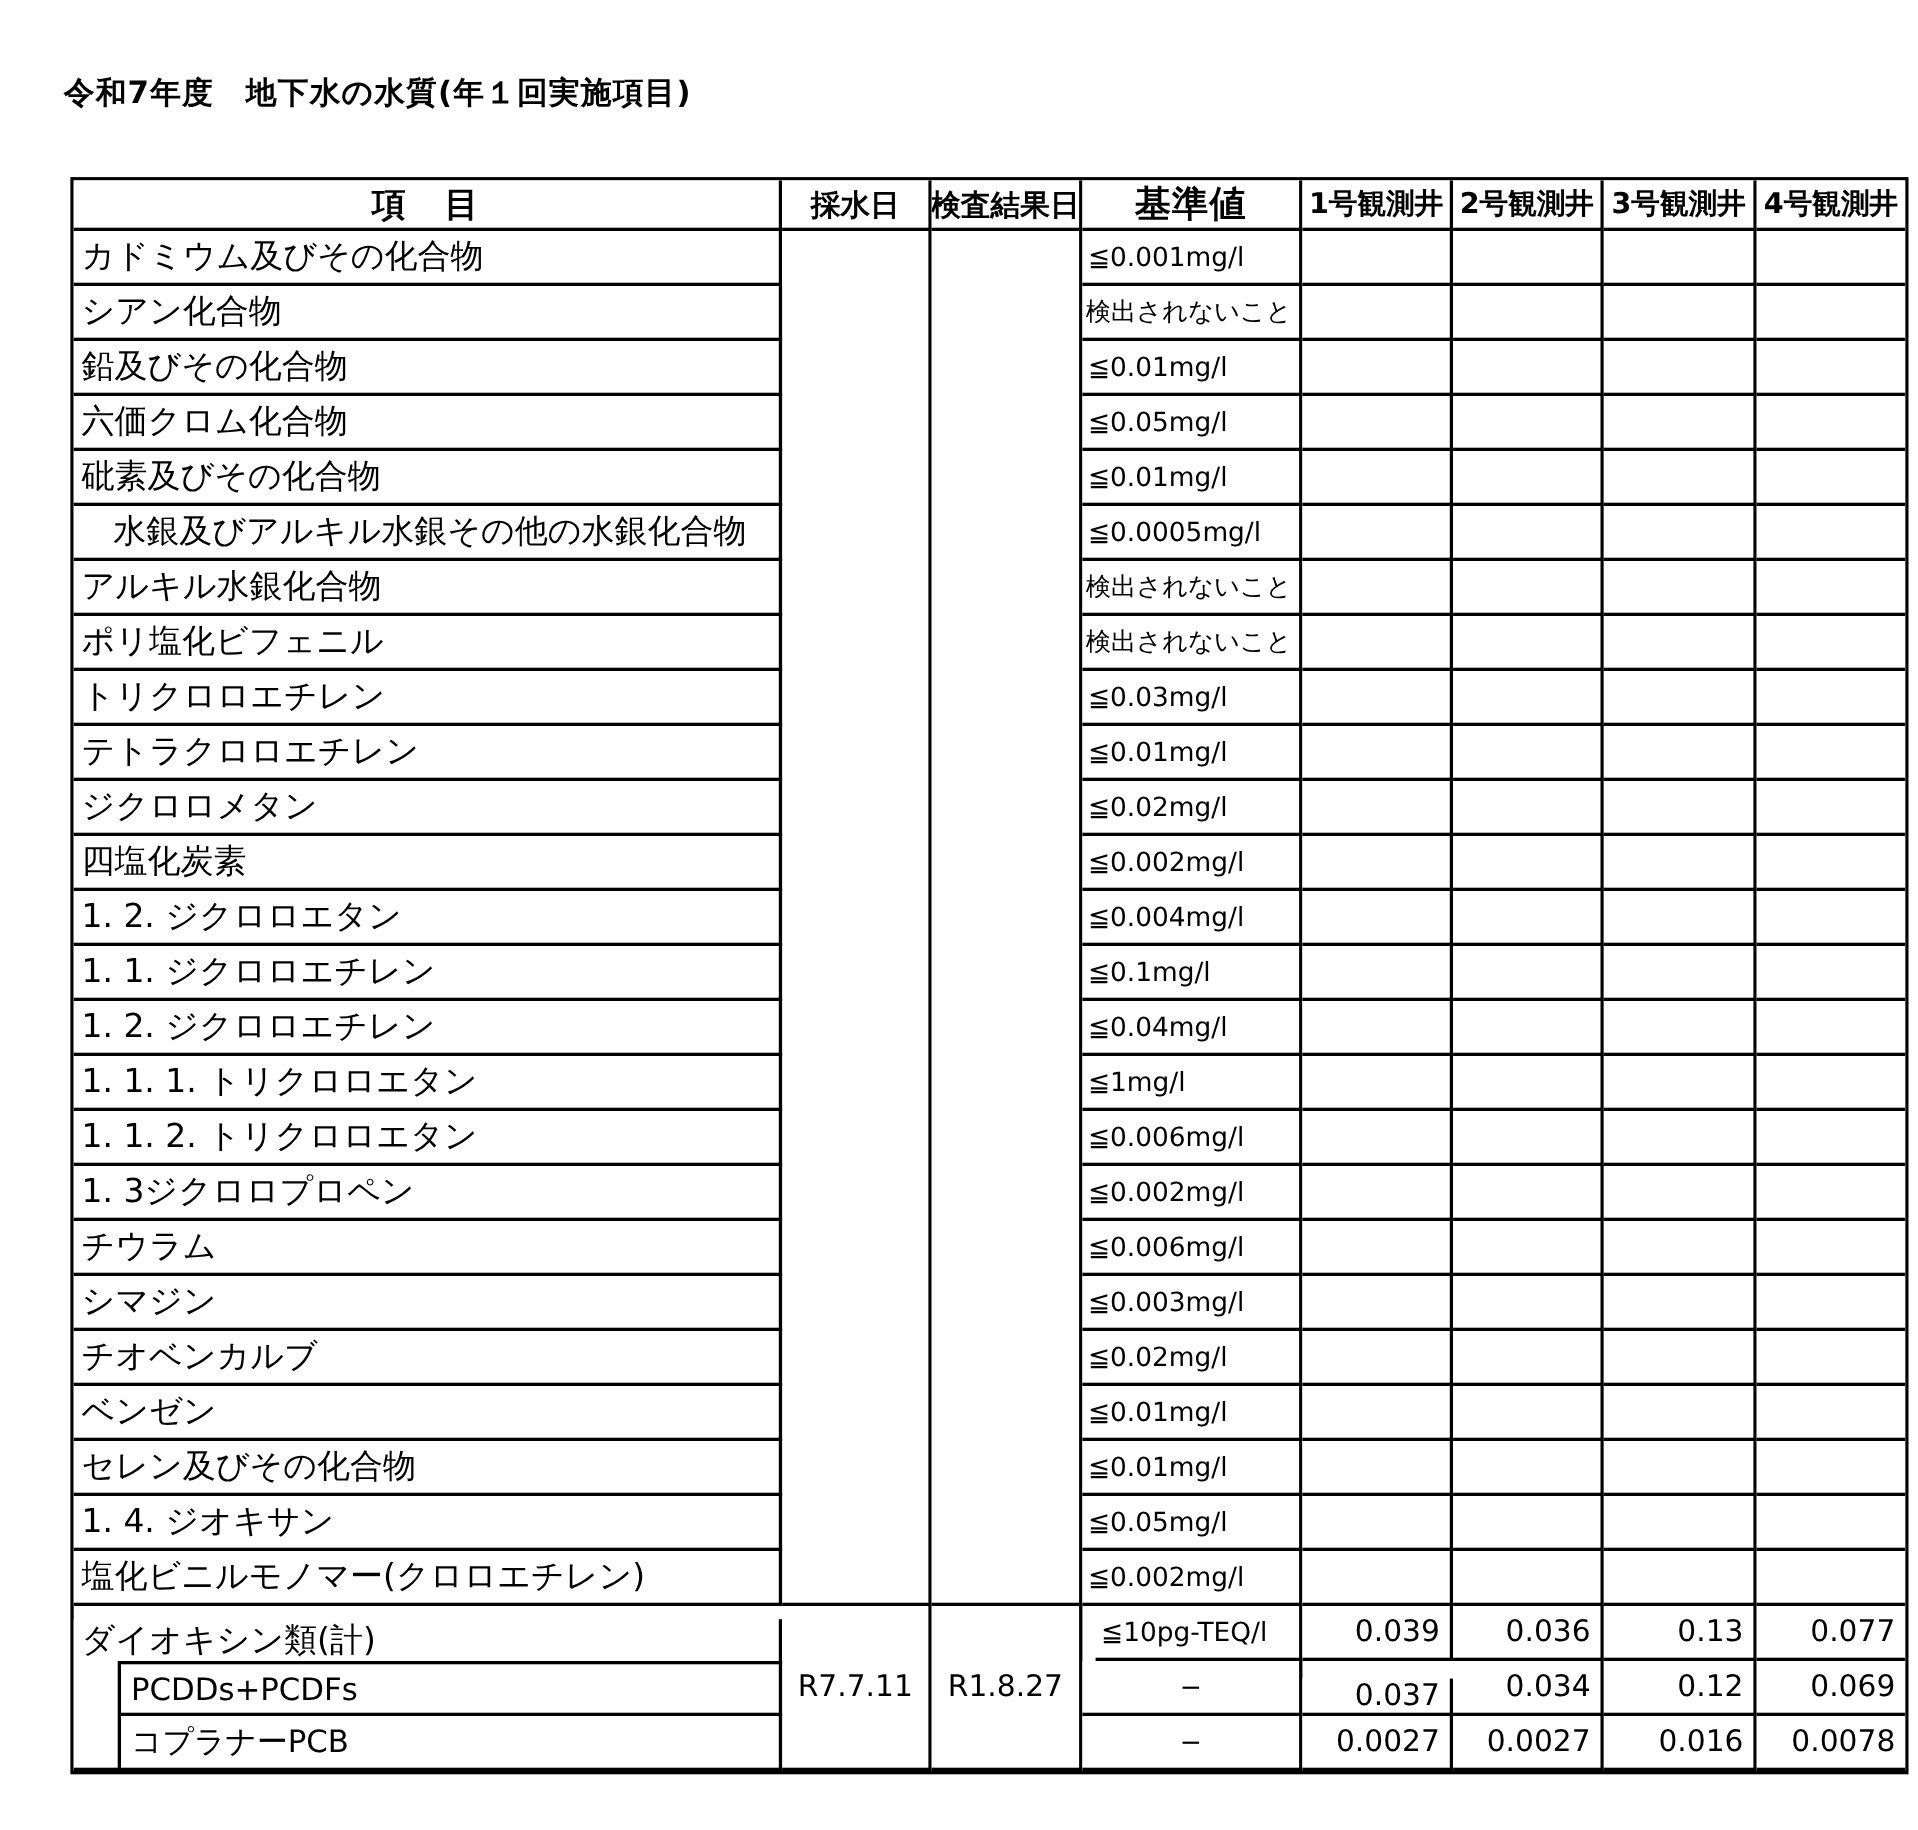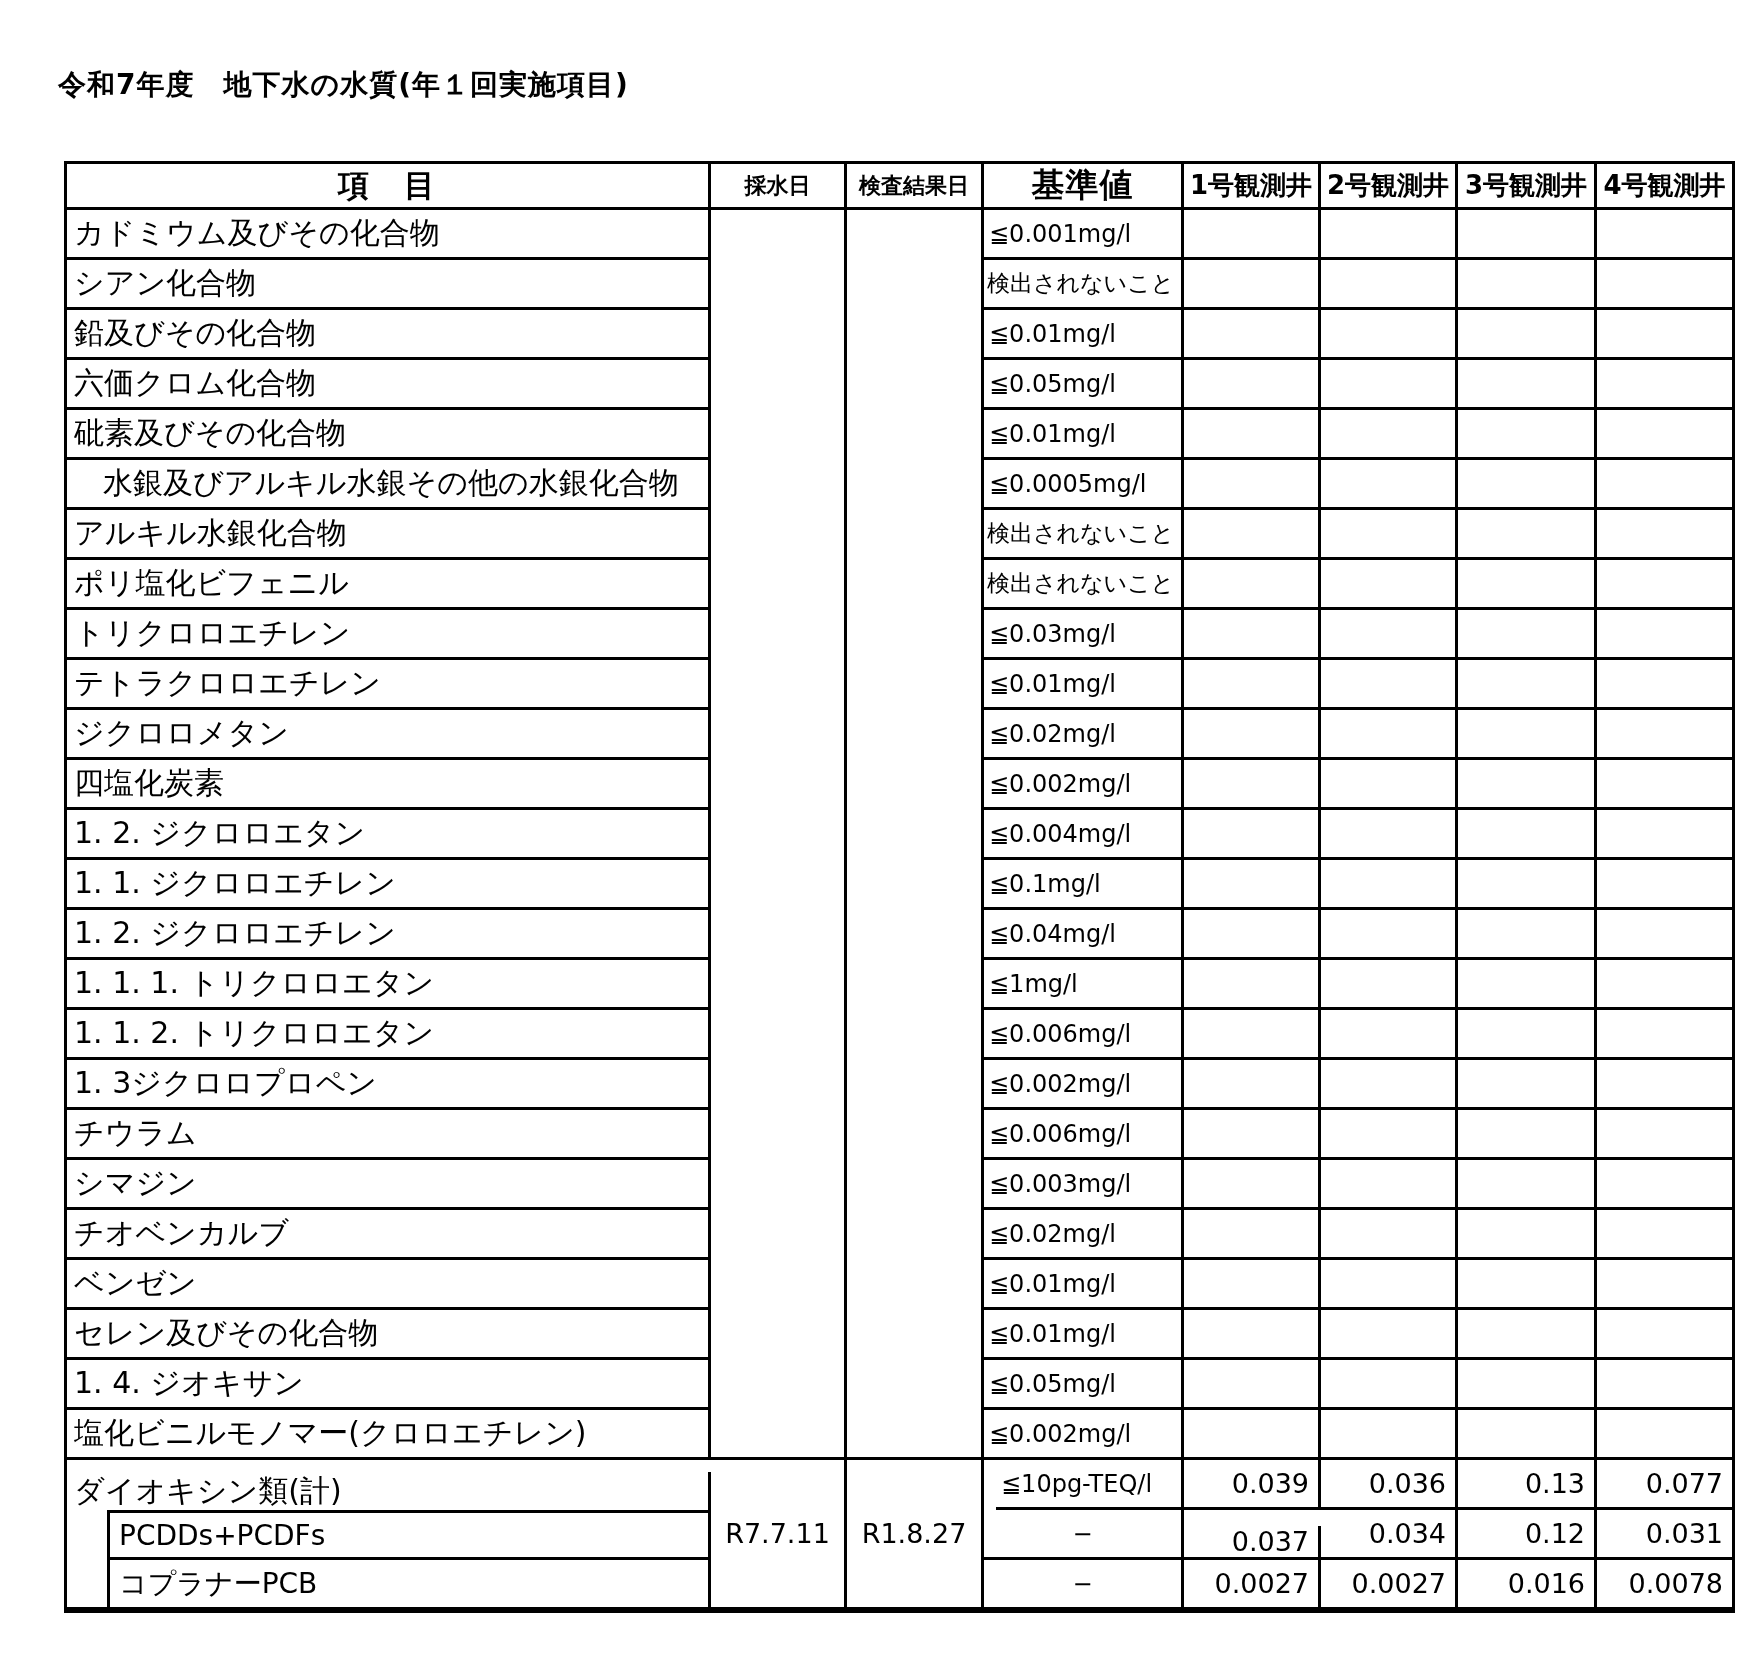--- a/index.html
+++ b/index.html
@@ -24,21 +24,21 @@
     box-sizing:border-box;
     border-right:3px solid #000;
     border-bottom:3px solid #000;
     display:flex;align-items:center;
     overflow:hidden;white-space:nowrap;
     background:#fff;
   }
   .nbr{border-right:none;}
   .nbb{border-bottom:none;margin-top:12px;}
   .bt{border-top:3px solid #000;}
-  .hdr{justify-content:center;font-size:22px;font-weight:bold;}
+  .hdr{justify-content:center;font-size:27px;font-weight:bold;}
   .hdr-item{font-size:31px;letter-spacing:2px;}
   .hdr-std{font-size:33px;letter-spacing:1px;}
   .hdr-well{font-size:26px;}
   .item{padding-left:7px;font-size:30px;}
   .group{font-size:30px;}
   .subitem{padding-left:9px;font-size:28px;}
   .std{padding-left:5px;font-size:24px;}
   .std-nd{font-size:23px;padding-left:3px;}
   .std-dash{justify-content:center;padding-left:0;}
   .val{justify-content:flex-end;padding-right:9px;font-size:27px;}
@@ -217,20 +217,20 @@
     <div class="cell val" style="grid-area: 27 / 6;">0.039</div>
     <div class="cell val" style="grid-area: 27 / 7;">0.036</div>
     <div class="cell val" style="grid-area: 27 / 8;">0.13</div>
     <div class="cell val nbr" style="grid-area: 27 / 9;">0.077</div>
     <div class="cell" style="grid-area: 28 / 1 / span 2;"></div>
     <div class="cell subitem bt" style="grid-area: 28 / 2;">PCDDs+PCDFs</div>
     <div class="cell std std-dash" style="grid-area: 28 / 5;">−</div>
     <div class="cell val" style="grid-area: 28 / 6; margin-top: 16px;">0.037</div>
     <div class="cell val" style="grid-area: 28 / 7;">0.034</div>
     <div class="cell val" style="grid-area: 28 / 8;">0.12</div>
-    <div class="cell val nbr" style="grid-area: 28 / 9;">0.031</div>
+    <div class="cell val nbr" style="grid-area: 28 / 9;">0.069</div>
     <div class="cell subitem" style="grid-area: 29 / 2;">コプラナーPCB</div>
     <div class="cell std std-dash" style="grid-area: 29 / 5;">−</div>
     <div class="cell val" style="grid-area: 29 / 6;">0.0027</div>
     <div class="cell val" style="grid-area: 29 / 7;">0.0027</div>
     <div class="cell val" style="grid-area: 29 / 8;">0.016</div>
     <div class="cell val nbr" style="grid-area: 29 / 9;">0.0078</div>
   </div>
 
 </body></html>

